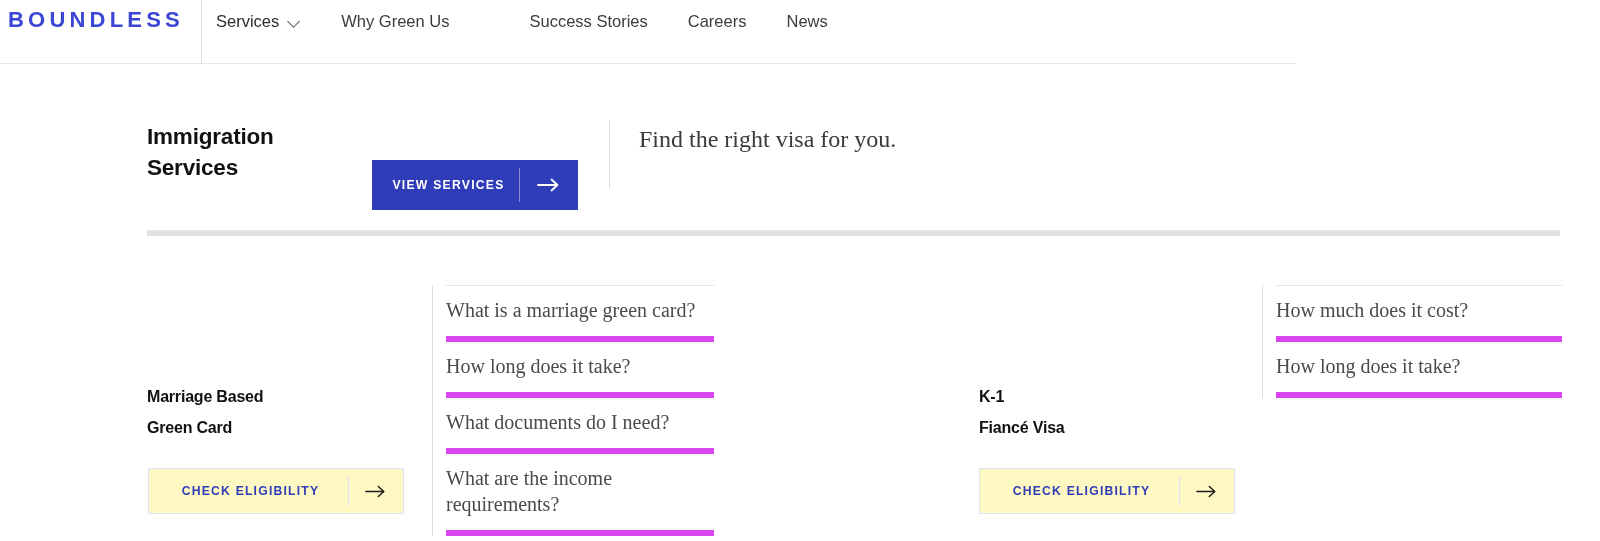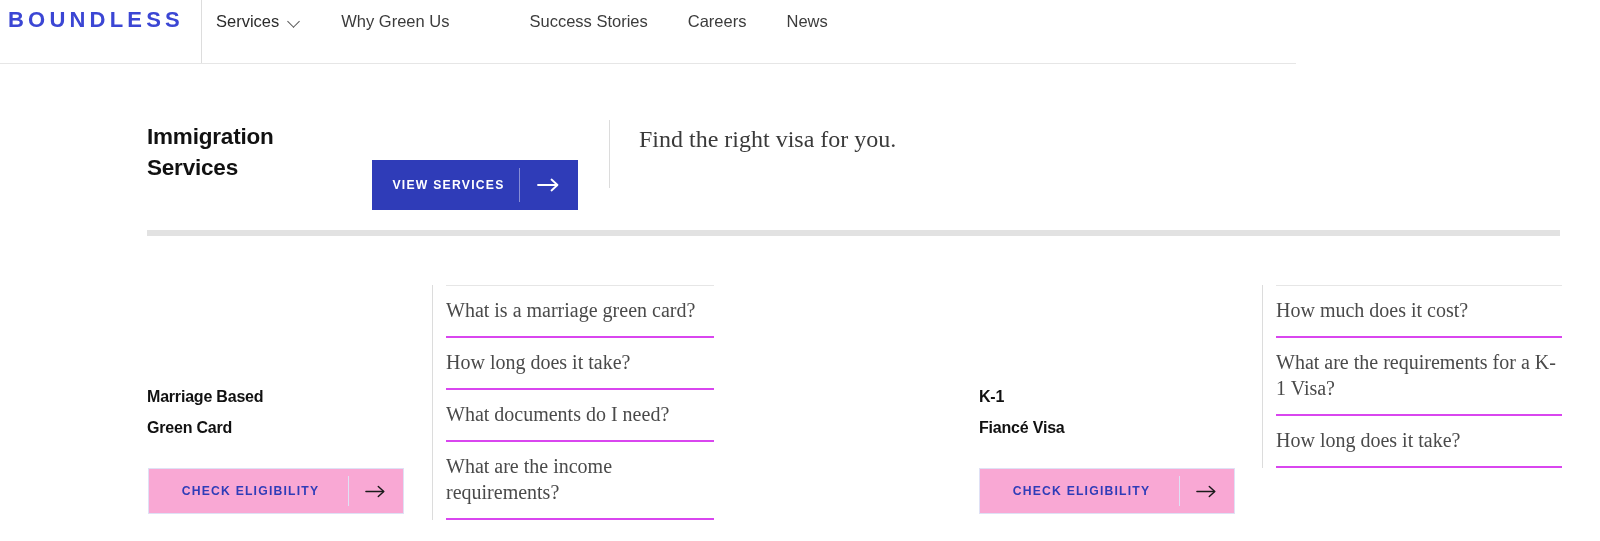--- a/index.html
+++ b/index.html
@@ -172,21 +172,21 @@
     font-weight: 700;
     line-height: 31px;
     color: #111111;
     letter-spacing: -0.2px;
   }
   .eligibility-btn {
     position: absolute;
     width: 256px;
     height: 46px;
     border: 1.5px solid #dfe1f5;
-    background: #f9a8d4;
+    background: #fef9c3;
     display: flex;
     align-items: center;
     cursor: pointer;
   }
   .eligibility-btn .label {
     flex: 1;
     text-align: center;
     color: #2f3cb8;
     font-size: 12.2px;
     font-weight: 700;
@@ -210,21 +210,21 @@
     position: absolute;
     top: 49px;
     border-left: 1px solid #dcdcdc;
   }
   .qlist-inner { padding-left: 13px; }
   .qitem {
     font-family: "Liberation Serif", serif;
     font-size: 20px;
     line-height: 26px;
     color: #4a4a4a;
-    border-bottom: 2px solid #d946ef;
+    border-bottom: 6px solid #d946ef;
     padding: 11px 0 13px 0;
     cursor: pointer;
   }
   .qitem:first-child { border-top: 1px solid #e6e6e6; }
 
   #qlist-left  { left: 432px; width: 282px; }
   #qlist-right { left: 1262px; width: 300px; }
 
   #card-title-left  { left: 147px; top: 145px; }
   #card-title-right { left: 979px; top: 145px; }
@@ -317,18 +317,17 @@
       <svg width="22" height="15" viewBox="0 0 24 16" fill="none" aria-hidden="true">
         <path d="M1 8 H20" stroke="#1a1a1a" stroke-width="1.6" stroke-linecap="round"></path>
         <path d="M14.5 2.5 L20.5 8 L14.5 13.5" stroke="#1a1a1a" stroke-width="1.6" stroke-linecap="round" stroke-linejoin="round" fill="none"></path>
       </svg>
     </span>
   </div>
 
   <div class="qlist" id="qlist-right">
     <div class="qlist-inner">
       <div class="qitem">How much does it cost?</div>
-      <div class="qitem">What are the requirements for a K-1 Visa?</div>
       <div class="qitem">How long does it take?</div>
     </div>
   </div>
 
 </section>
 
 </body></html>

